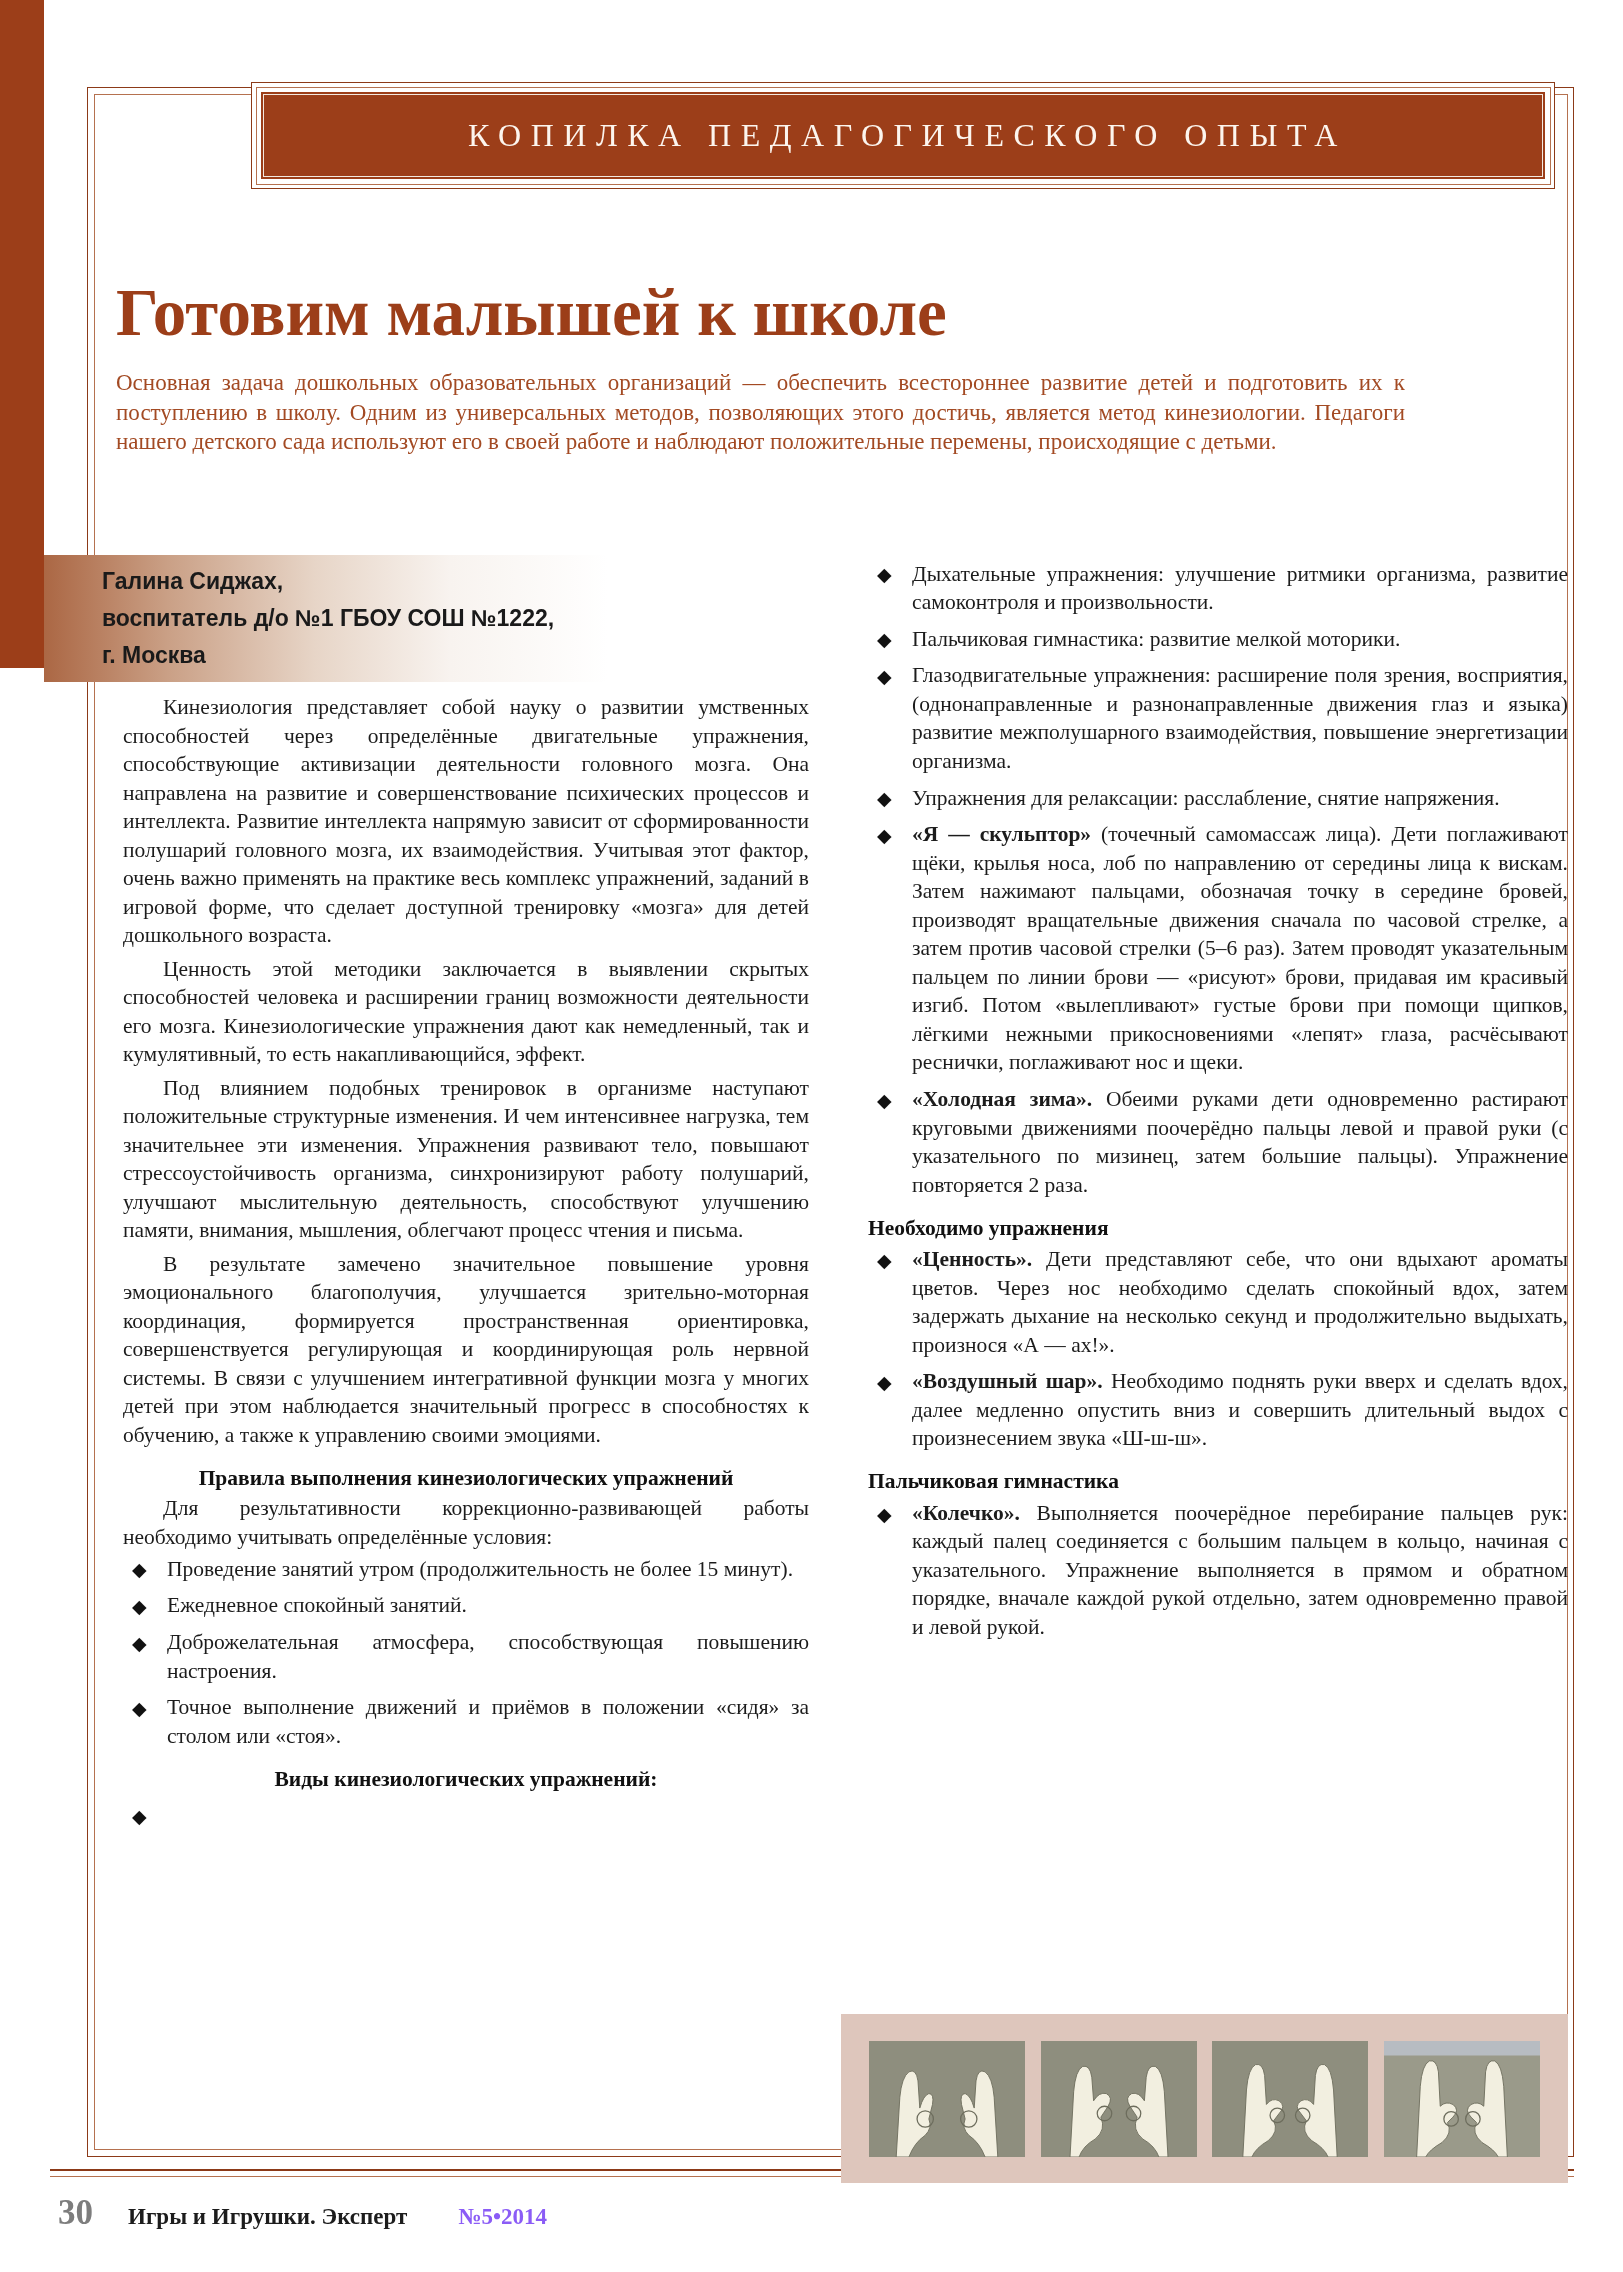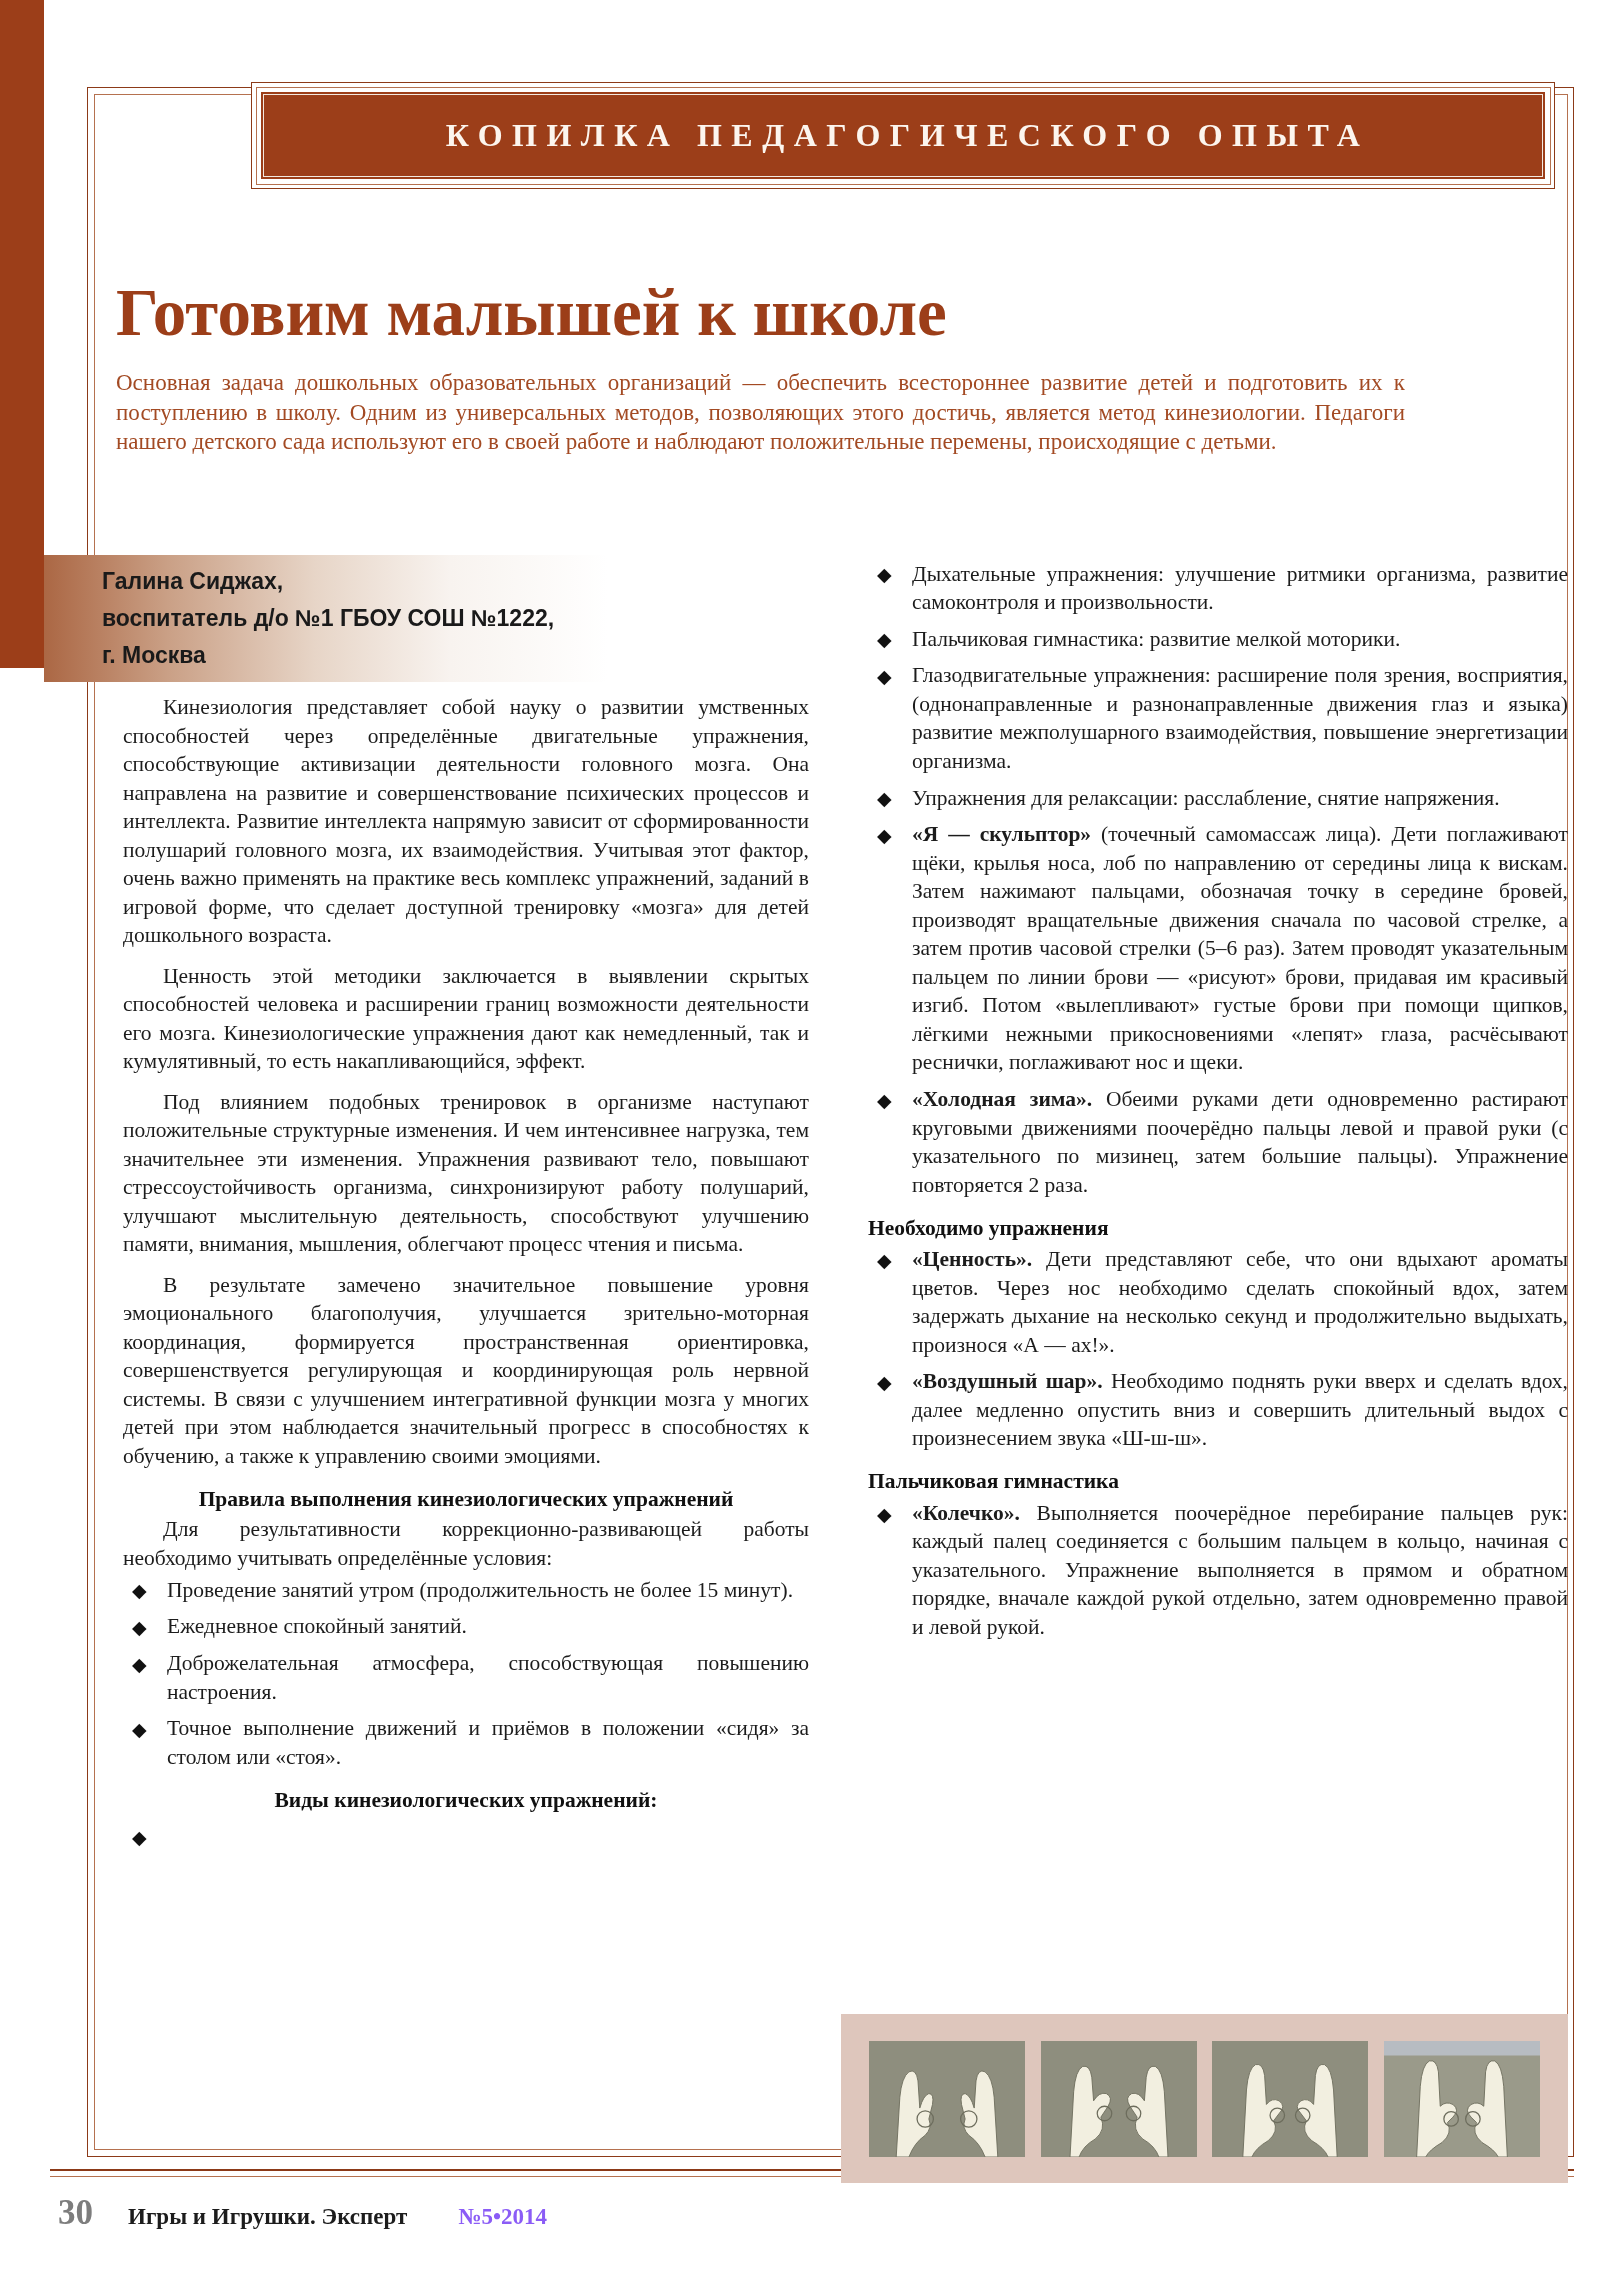--- a/index.html
+++ b/index.html
@@ -64,21 +64,21 @@
   .banner-fill::before{
     content:""; position:absolute; left:1.8px; top:1.8px; right:1.8px; bottom:1.8px;
     border:0.9px solid #F3E9DF;
     pointer-events:none;
   }
   .banner-text{
     color:#FCF5EE;
     font-family:"Liberation Serif", serif;
     font-size:32px;
     letter-spacing:9.5px;
-    font-weight:700;
+    font-weight:400;
     white-space:nowrap;
     padding-left:9px;
   }
 
   
   .title{
     position:absolute; left:116px; top:233px; width:1291px;
     font-family:"Liberation Serif", serif;
     font-size:67px;
     line-height:1.02;
@@ -120,21 +120,21 @@
     font-family:"Liberation Serif", serif;
     font-size:21.5px;
     line-height:28.5px;
     color:#1C1C1C;
     text-align:justify;
   }
   .col-left{ left:123px; }
   .col-right{ left:868px; top:556px; width:700px; }
 
   p.body{ margin:0 0 0 0; text-indent:40px; }
-  p.body + p.body{ margin-top:12px; }
+  p.body + p.body{ margin-top:5px; }
 
   h3.sub{
     margin:15.5px 0 2.7px 0;
     font-family:"Liberation Serif", serif;
     font-weight:bold;
     font-size:21.5px;
     line-height:27px;
     text-align:left;
     text-indent:0;
     color:#111;

